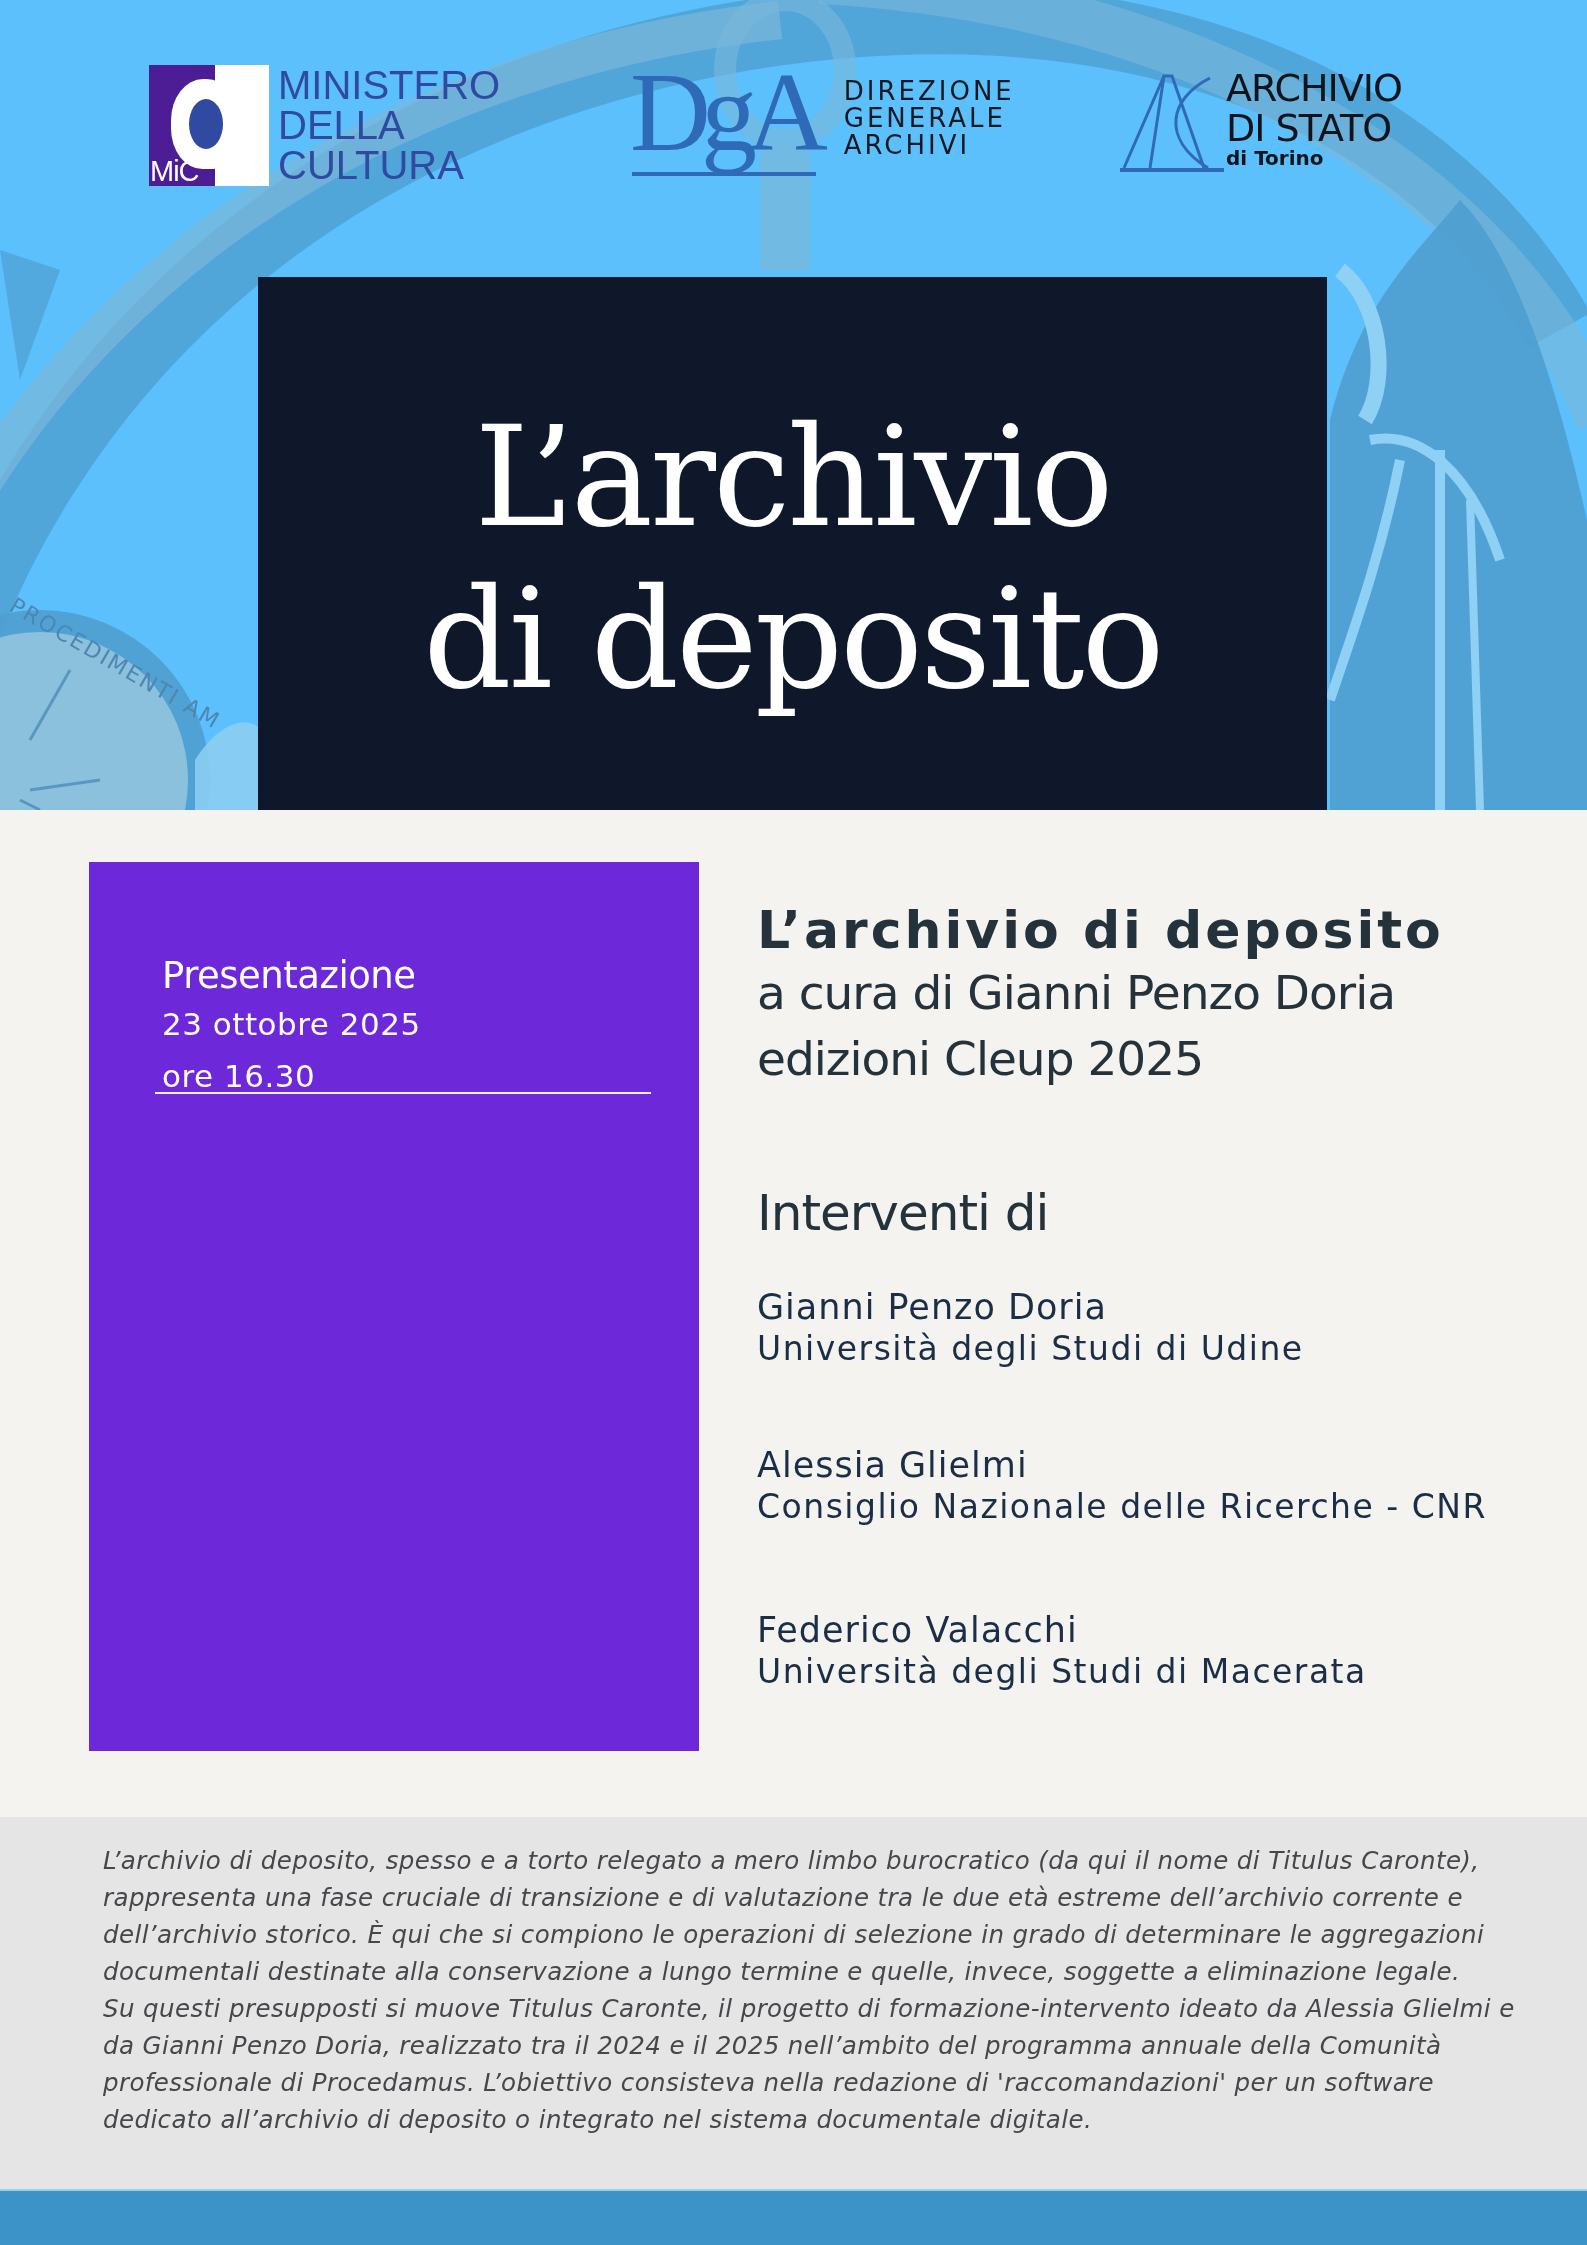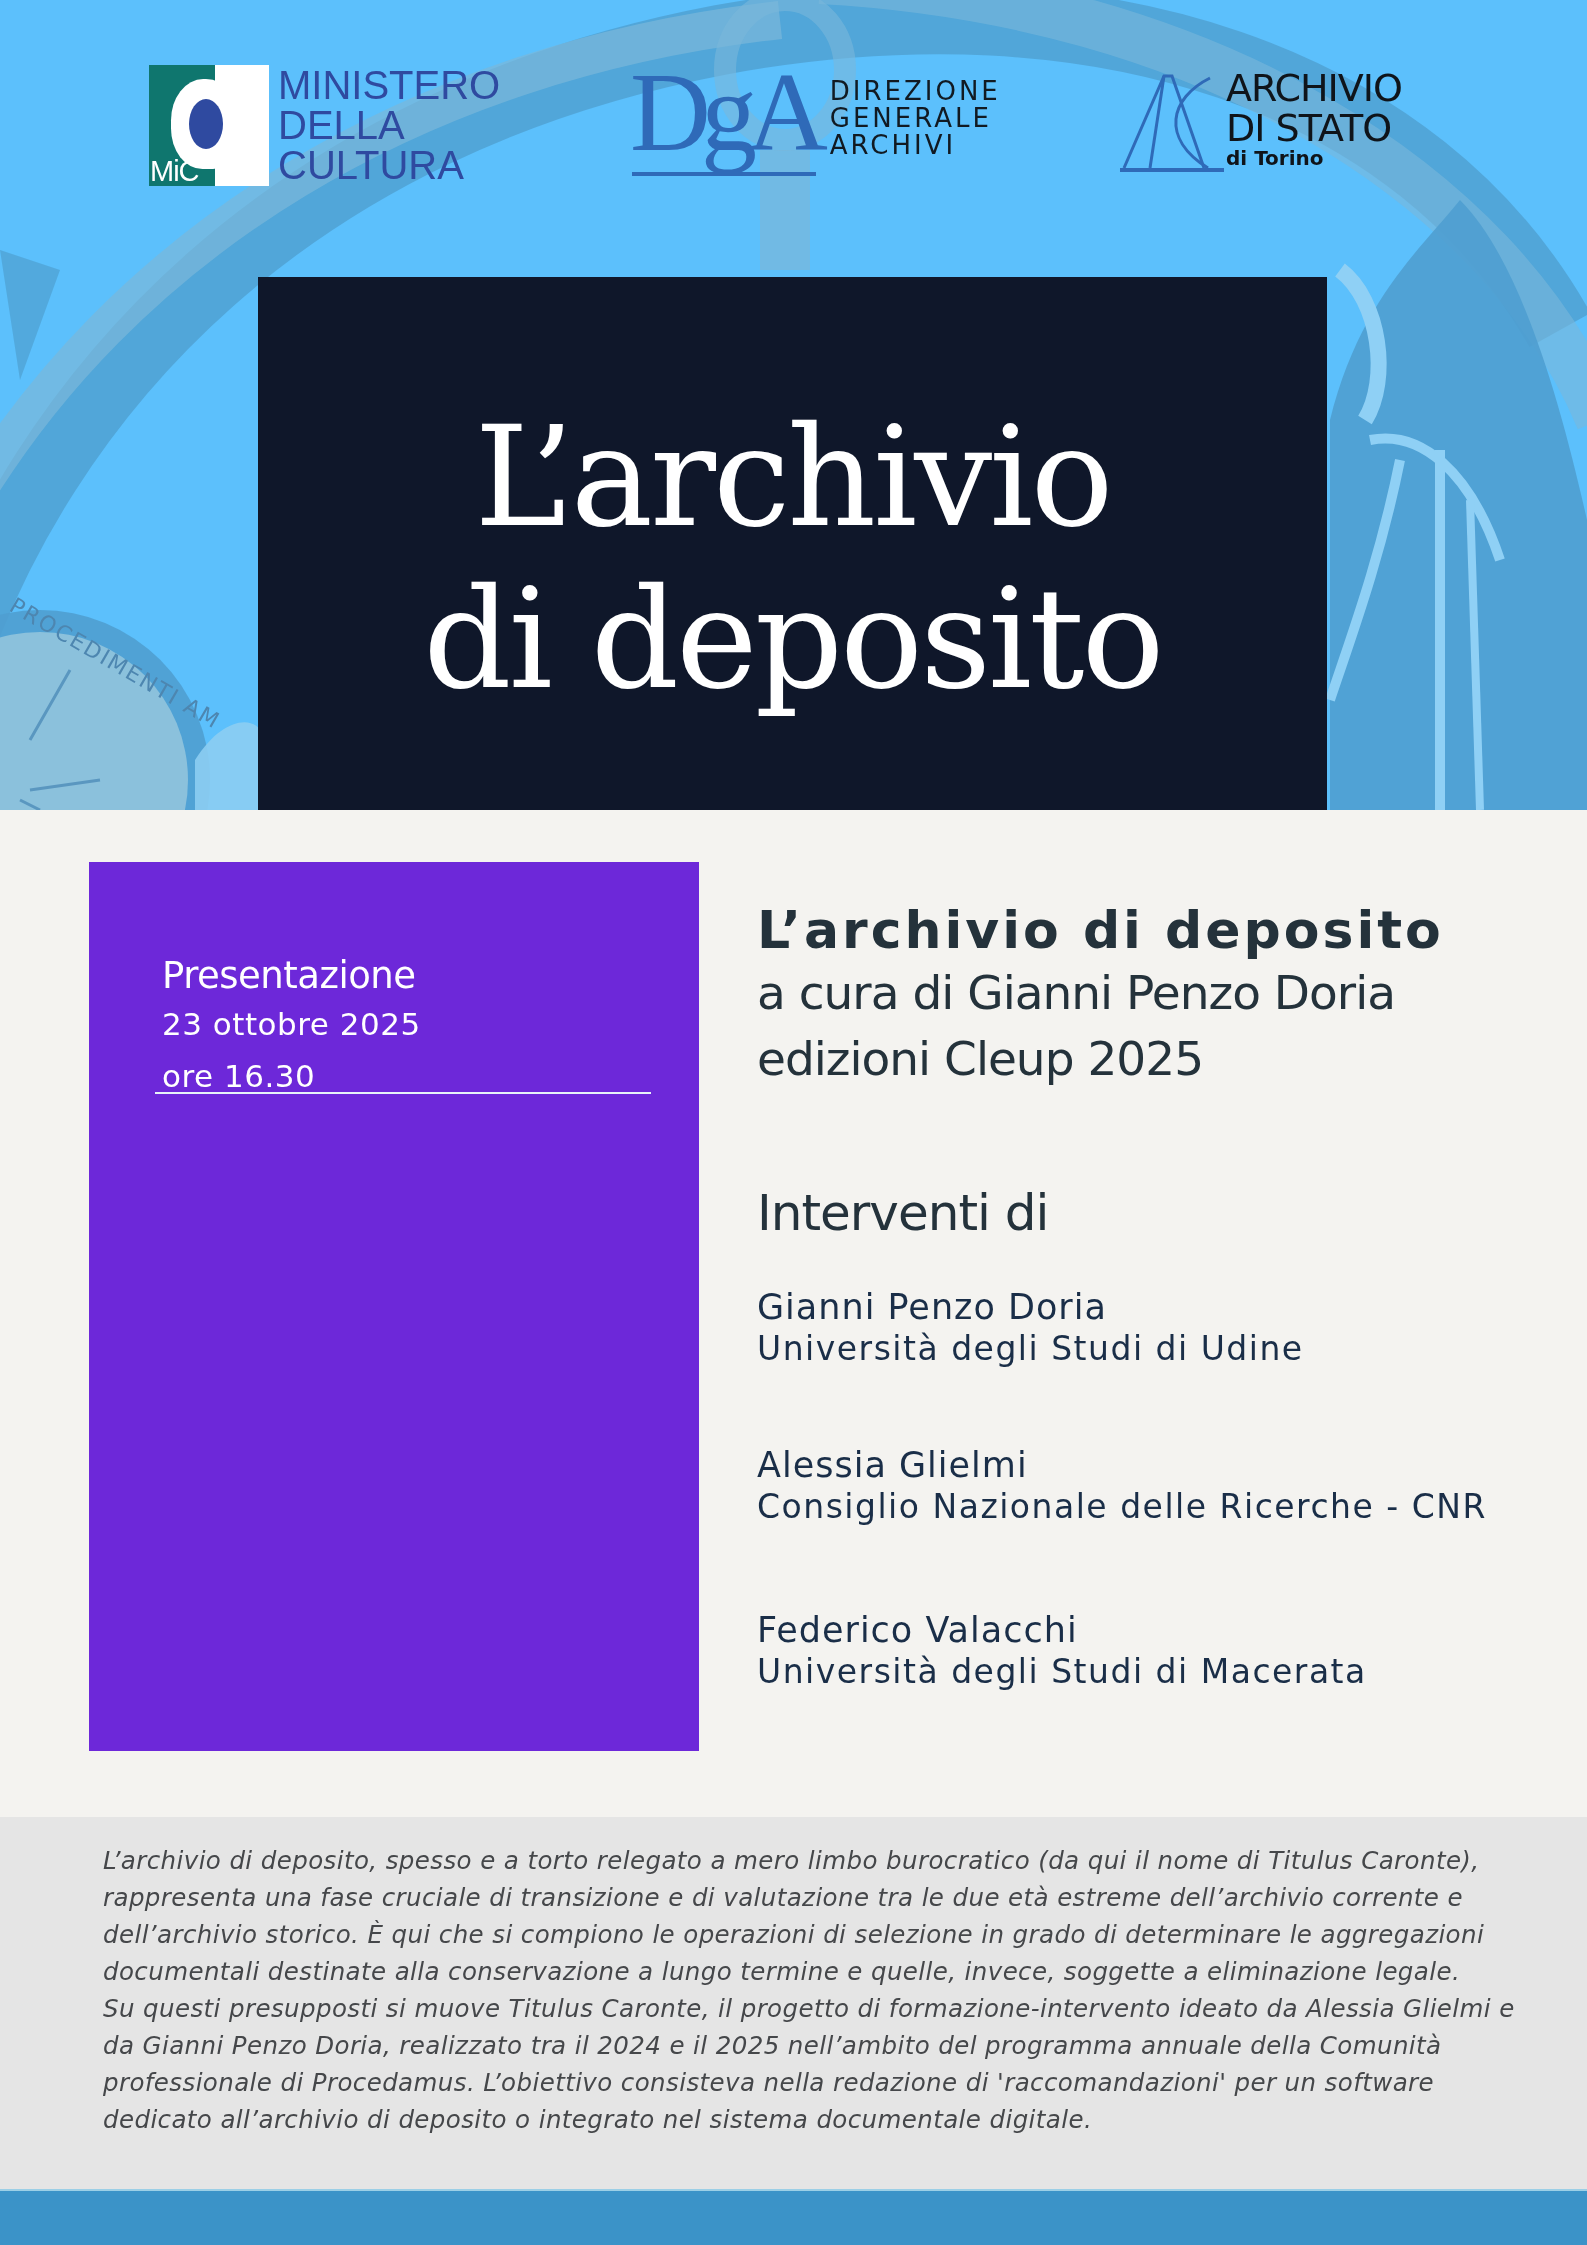--- a/index.html
+++ b/index.html
@@ -5,32 +5,32 @@
   * { box-sizing: border-box; margin: 0; padding: 0; }
   html, body { width: 1587px; height: 2245px; overflow: hidden; background: #ffffff; }
   body { position: relative; font-family: "DejaVu Sans", sans-serif; }
 
   
   .hero { position: absolute; left: 0; top: 0; width: 1587px; height: 810px; background: #5cc0fc; overflow: hidden; }
   .hero-bg { position: absolute; left: 0; top: 0; width: 1587px; height: 810px; }
 
   .logos { position: absolute; left: 0; top: 0; width: 1587px; height: 200px; }
   .logo-mic { position: absolute; left: 149px; top: 65px; display: flex; align-items: flex-start; }
-  .mic-box { width: 120px; height: 121px; background: #0f766e; position: relative; overflow: hidden; }
+  .mic-box { width: 120px; height: 121px; background: #4c1d95; position: relative; overflow: hidden; }
   .mic-box .mic-white { position: absolute; right: 0; top: 0; width: 54px; height: 121px; background: #ffffff; }
   .mic-box .mic-head { position: absolute; left: 22px; top: 14px; width: 70px; height: 90px; background: #ffffff; border-radius: 46% 50% 40% 45%; }
   .mic-box .mic-head2 { position: absolute; left: 40px; top: 34px; width: 34px; height: 50px; background: #2f4aa0; border-radius: 50%; }
   .mic-box .mic-txt { position: absolute; left: 1px; bottom: 0px; color: #ffffff; font-family: "Liberation Sans", sans-serif; font-size: 29px; line-height: 30px; letter-spacing: -1px; }
   .mic-words { margin-left: 9px; color: #2f4aa0; font-family: "Liberation Sans", sans-serif; font-size: 40px; line-height: 40px; letter-spacing: 0px; }
   .mic-words div { height: 40px; }
 
   .logo-dga { position: absolute; left: 630px; top: 62px; display: flex; align-items: flex-start; }
   .dga-mark { font-family: "Liberation Serif", serif; color: #2f6ab8; font-size: 112px; line-height: 100px; letter-spacing: -10px; position: relative; height: 118px; }
   .dga-mark .under { position: absolute; left: 2px; right: 2px; bottom: 4px; height: 4px; background: #2f6ab8; }
-  .dga-words { margin-left: 12px; margin-top: 16px; font-family: "DejaVu Sans", sans-serif; color: #111a22; font-size: 26px; line-height: 27px; letter-spacing: 3px; }
+  .dga-words { margin-left: 26px; margin-top: 16px; font-family: "DejaVu Sans", sans-serif; color: #111a22; font-size: 26px; line-height: 27px; letter-spacing: 3px; }
 
   .logo-as { position: absolute; left: 1120px; top: 68px; display: flex; align-items: flex-start; }
   .as-mark { width: 104px; height: 108px; position: relative; }
   .as-words { margin-left: 2px; font-family: "DejaVu Sans", sans-serif; color: #0f141a; }
   .as-words .l1, .as-words .l2 { font-size: 38px; line-height: 40px; letter-spacing: -1px; }
   .as-words .l3 { font-size: 20px; line-height: 20px; font-weight: bold; }
 
   .title-box { position: absolute; left: 258px; top: 253px; width: 1069px; height: 557px; background: #0f172a; display: flex; align-items: center; justify-content: center; margin-top: 24px; }
   .title-box h1 { font-family: "DejaVu Serif", serif; font-weight: normal; color: #ffffff; font-size: 138px; line-height: 162px; text-align: center; letter-spacing: -3px; margin-top: 6px; }
 

